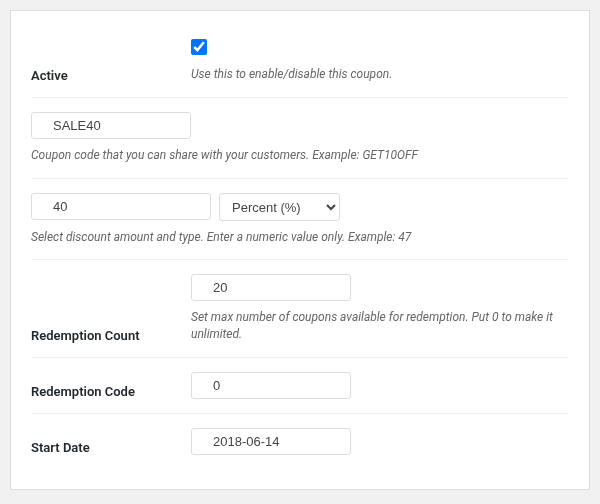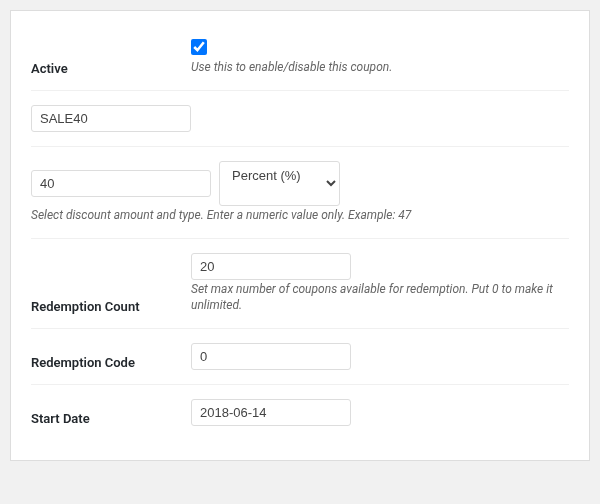--- a/index.html
+++ b/index.html
@@ -34,44 +34,44 @@
       color: #23282d;
       padding-top: 4px;
     }
     .field-content {
       flex: 1;
     }
     .field-help {
       font-size: 12px;
       color: #666;
       font-style: italic;
-      margin-top: 1px;
+      margin-top: 8px;
       line-height: 1.4;
     }
     input[type="text"],
     input[type="number"],
     input[type="date"] {
       border: 1px solid #ddd;
       border-radius: 3px;
-      padding: 5px 8px;
+      padding: 5px 21px;
       font-size: 13px;
       color: #444;
       background: #fff;
       width: 160px;
       outline: none;
     }
     .discount-row {
       display: flex;
       align-items: center;
       gap: 8px;
     }
     select {
       border: 1px solid #ddd;
       border-radius: 3px;
-      padding: 5px 22px 21px 8px;
+      padding: 5px 22px 4px 8px;
       font-size: 13px;
       color: #444;
       background: #fff;
       outline: none;
       appearance: auto;
     }
     input[type="checkbox"] {
       width: 16px;
       height: 16px;
       margin-top: 4px;
@@ -87,20 +87,21 @@
     <div class="field-label">Active</div>
     <div class="field-content">
       <input type="checkbox" checked="" style="">
       <div class="field-help">Use this to enable/disable this coupon.</div>
     </div>
   </div>
 
   <div class="form-row">
     <div class="field-content">
       <input type="text" value="SALE40" style="">
+      <div class="field-help">Coupon code that you can share with your customers. Example: GET10OFF</div>
     </div>
   </div>
 
   <div class="form-row">
     <div class="field-content">
       <div class="discount-row">
         <input type="text" value="40" style="width: 180px;">
         <select>
           <option>Percent (%)</option>
           <option>Fixed</option>

